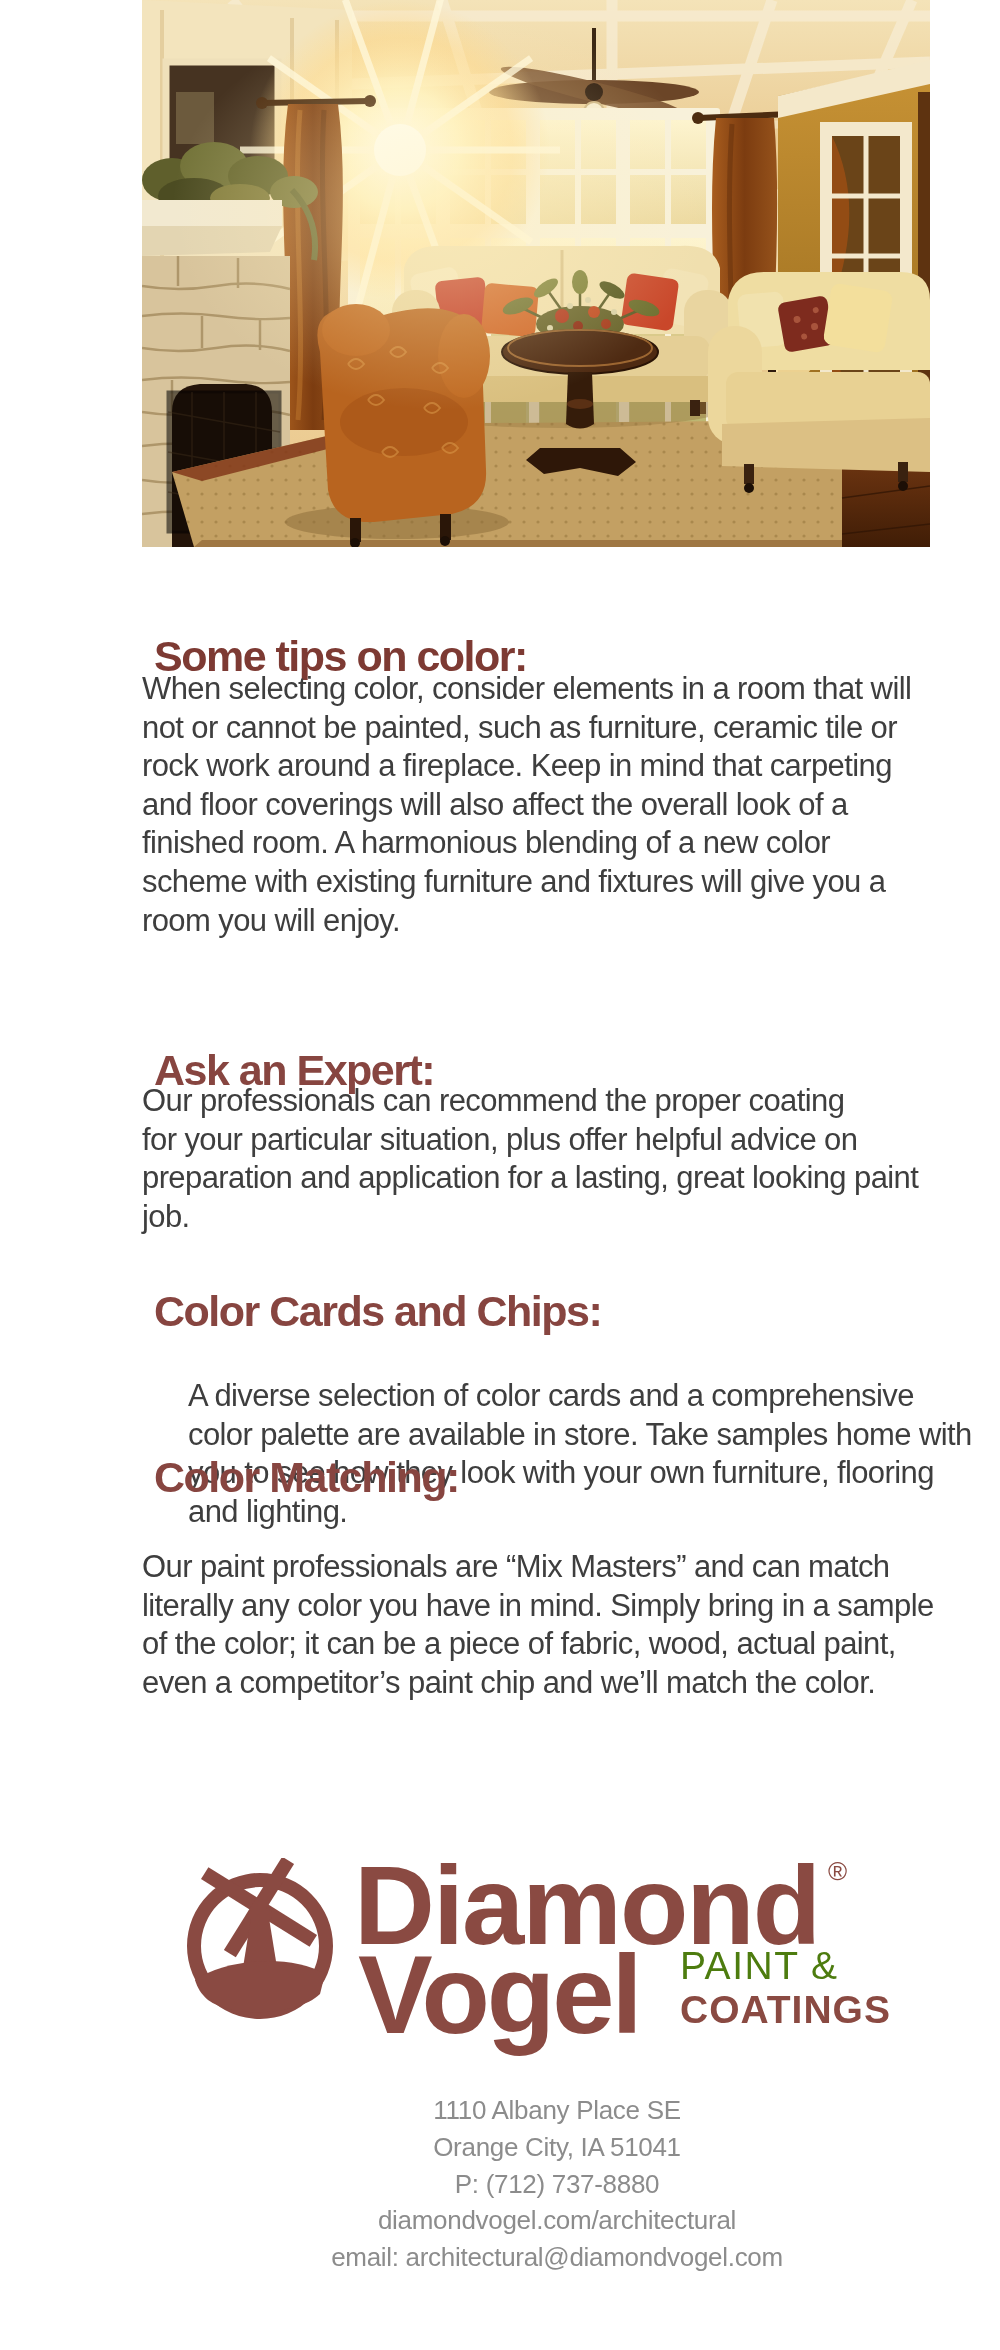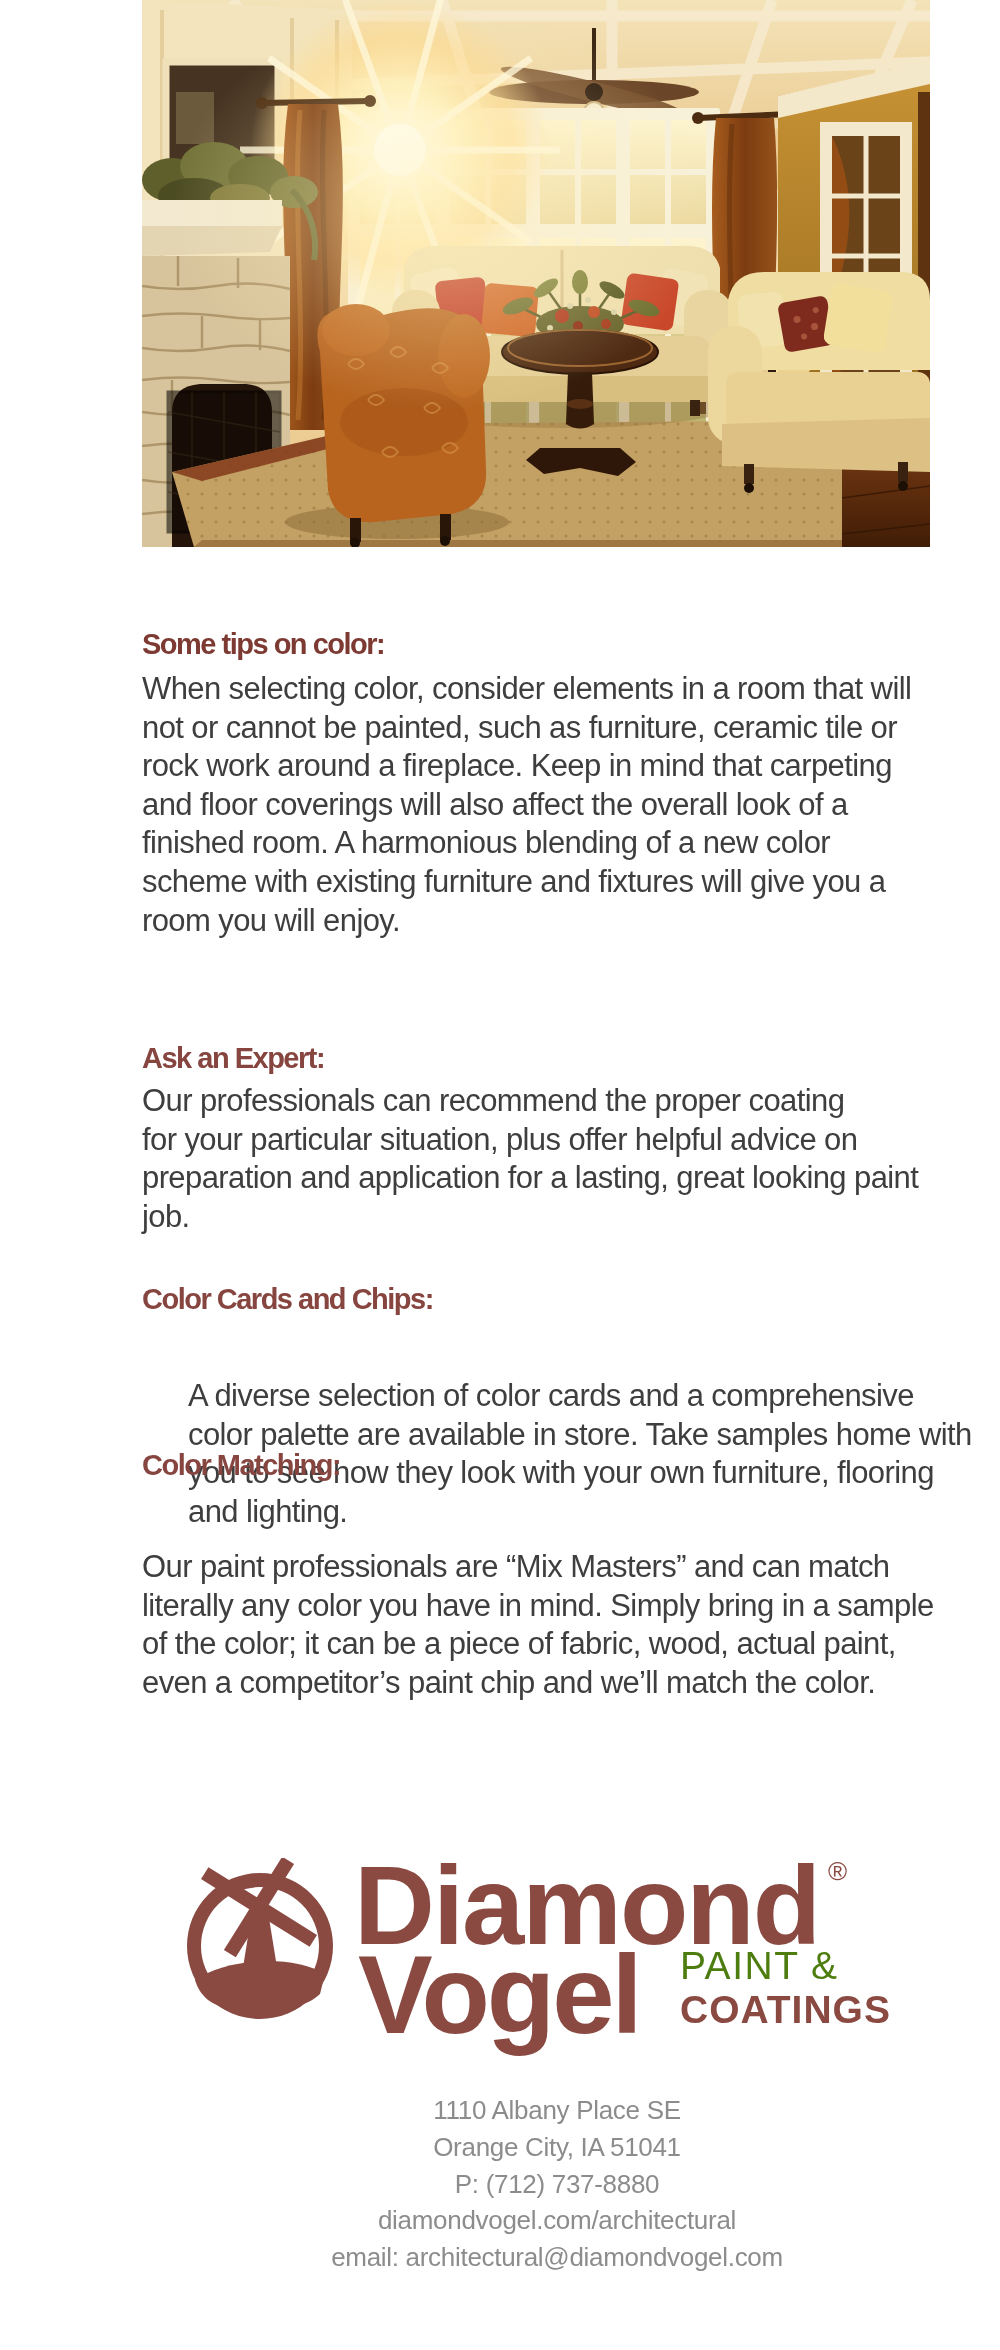--- a/index.html
+++ b/index.html
@@ -1,21 +1,21 @@
 <!DOCTYPE html>
 <html><head>
 <meta charset="utf-8">
 <style>
   html,body{margin:0;padding:0;background:#ffffff;}
   .page{position:relative;width:1000px;height:2350px;background:#ffffff;overflow:hidden;
         font-family:"Liberation Sans",sans-serif;}
   .photo{position:absolute;left:142px;top:0;width:788px;height:547px;overflow:hidden;}
   .photo svg{display:block;}
-  .section-heading{position:absolute;left:142px;width:830px;margin:0;
-        font-size:29px;font-weight:700;letter-spacing:-1.5px;line-height:46px;color:#7d3a33;}
+  .section-heading{position:absolute;left:142px;width:830px;margin:12px;
+        font-size:43px;font-weight:700;letter-spacing:-1.5px;line-height:46px;color:#7d3a33;}
   .section-heading.alt{color:#874540;}
   .section-body{position:absolute;left:142px;width:850px;margin:0;
         font-size:31px;font-weight:400;letter-spacing:-0.6px;line-height:38.6px;
         color:#3e3e3e;white-space:pre;}
   
   #h1{top:621px;} #p1{top:670px;}
   #h2{top:1035px;} #p2{top:1082px;}
   #h3{top:1276px;} #p3{top:1377px;margin-left:46px;}
   #h4{top:1442px;} #p4{top:1548px;}
   

